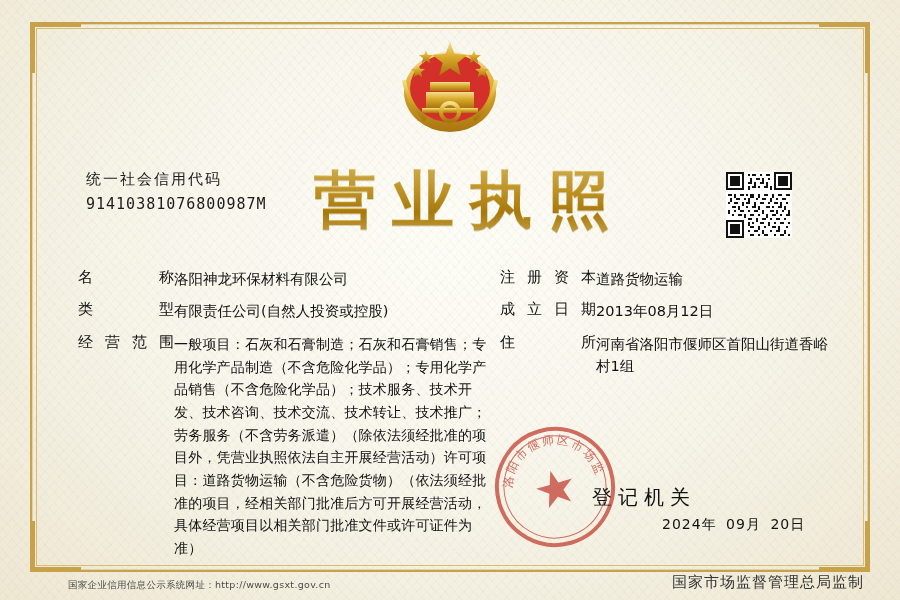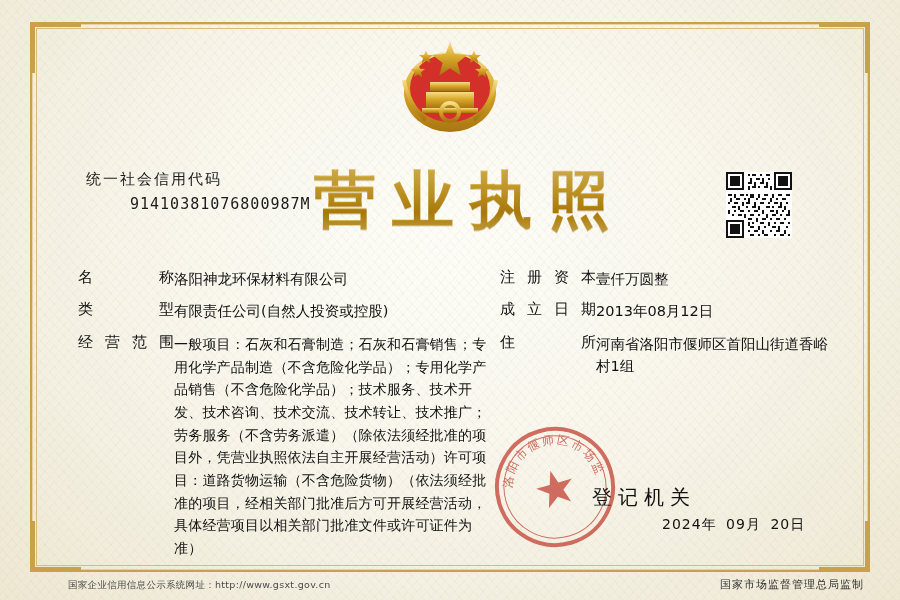--- a/index.html
+++ b/index.html
@@ -96,21 +96,20 @@
   .code-label {
     font-size: 15px;
     letter-spacing: 2px;
     font-family: "DejaVu Sans", "Liberation Sans", sans-serif;
   }
   .code-value {
     margin-top: 6px;
     font-size: 15px;
     letter-spacing: 1px;
     font-family: "DejaVu Sans Mono", "Liberation Mono", monospace;
-    margin-left: 44px;
   }
 
   
   .qr-wrap {
     position: absolute;
     right: 108px;
     top: 172px;
     width: 66px;
     height: 66px;
   }
@@ -205,21 +204,21 @@
     bottom: 8px;
     font-size: 9.5px;
     color: #4a4a4a;
     letter-spacing: 0.3px;
     margin-left: 20px;
   }
   .footer-right {
     position: absolute;
     right: 36px;
     bottom: 8px;
-    font-size: 11px;
+    font-size: 15px;
     color: #333;
     letter-spacing: 1px;
   }
 </style>
 </head>
 <body>
 
 <div id="license">
 
   <div class="border-outer"></div>
@@ -422,21 +421,21 @@
 
   <div class="fields-right">
 
     <div class="row">
       <div class="flabel">
         <span>注</span>
           <span>册</span>
           <span>资</span>
           <span>本</span>
       </div>
-      <div class="fvalue">壹仟万圆整</div>
+      <div class="fvalue">道路货物运输</div>
     </div>
 
     <div class="row">
       <div class="flabel">
         <span>成</span>
           <span>立</span>
           <span>日</span>
           <span>期</span>
       </div>
       <div class="fvalue">2013年08月12日</div>

